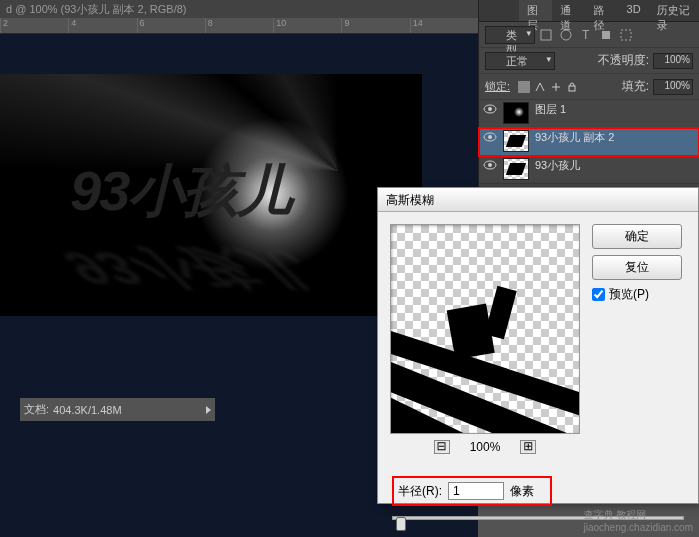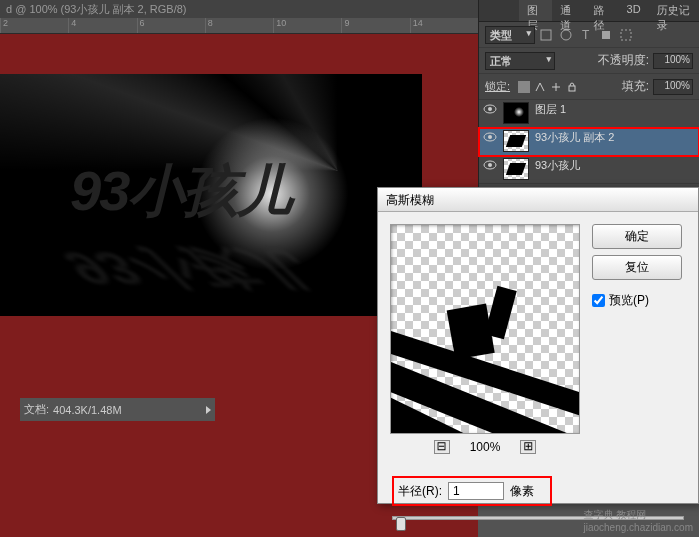--- a/index.html
+++ b/index.html
@@ -1,37 +1,37 @@
 <!DOCTYPE html>
 <html><head>
 <meta charset="utf-8">
 <style>
 * { margin: 0; padding: 0; box-sizing: border-box; font-family: "Microsoft YaHei", Arial, sans-serif; }
 body { background: #535353; width: 699px; height: 537px; overflow: hidden; position: relative; font-size: 12px; color: #ccc; }
 
 
-.canvas-area { position: absolute; left: 0; top: 0; width: 478px; height: 537px; background: #7f1d1d; }
+.canvas-area { position: absolute; left: 0; top: 0; width: 478px; height: 537px; background: #0f172a; }
 .title-bar { background: #424242; color: #999; padding: 2px 6px; font-size: 11px; height: 18px; }
 .ruler-h { background: #535353; border-bottom: 1px solid #2a2a2a; height: 16px; display: flex; color: #999; font-size: 9px; }
 .ruler-h span { flex: 1; border-left: 1px solid #666; padding-left: 2px; }
 .canvas { background: #000; width: 422px; height: 242px; margin: 40px 0 0 0; position: relative; overflow: hidden; }
 .glow { position: absolute; right: 60px; top: 30px; width: 180px; height: 180px; background: radial-gradient(circle, rgba(255,255,255,0.9) 0%, rgba(255,255,255,0.3) 30%, transparent 60%); }
 .rays { position: absolute; inset: 0; background: conic-gradient(from 270deg at 80% 40%, transparent 0deg, rgba(255,255,255,0.15) 20deg, transparent 40deg, rgba(255,255,255,0.1) 60deg, transparent 90deg); }
 .main-text { position: absolute; left: 70px; top: 80px; font-size: 56px; font-weight: 900; font-style: italic; color: #222; letter-spacing: -2px; z-index: 2; }
 .reflection { position: absolute; left: 70px; top: 155px; font-size: 56px; font-weight: 900; font-style: italic; color: #333; transform: scaleY(-0.8) skewX(-30deg); opacity: 0.4; filter: blur(2px); }
 .doc-info { position: absolute; left: 20px; top: 370px; background: #535353; color: #ccc; font-size: 11px; padding: 4px; display: flex; align-items: center; gap: 4px; margin-top: 28px; }
 .doc-info .arrow { border-left: 5px solid #ccc; border-top: 4px solid transparent; border-bottom: 4px solid transparent; display: inline-block; margin-left: 80px; }
 
 
 .layers-panel { position: absolute; right: 0; top: 0; width: 221px; height: 200px; background: #454545; border-left: 1px solid #222; }
 .panel-tabs { display: flex; background: #383838; border-bottom: 1px solid #222; height: 22px; }
 .panel-tabs span { padding: 3px 8px; font-size: 11px; color: #bbb; cursor: pointer; }
 .panel-tabs span.active { background: #454545; margin-left: 40px; }
 .panel-row { display: flex; align-items: center; padding: 3px 6px; gap: 4px; border-bottom: 1px solid #3a3a3a; height: 26px; }
-.dropdown { background: #3a3a3a; border: 1px solid #222; color: #ccc; font-size: 11px; padding: 1px 16px 1px 4px; height: 18px; position: relative; font-weight: bold; }
+.dropdown { background: #3a3a3a; border: 1px solid #222; color: #ccc; font-size: 11px; padding: 1px 16px 1px 20px; height: 18px; position: relative; }
 .dropdown::after { content: "▾"; position: absolute; right: 3px; top: 1px; font-size: 9px; }
 .opacity-input { background: #3a3a3a; border: 1px solid #222; color: #ccc; width: 40px; height: 16px; font-size: 10px; text-align: right; padding-right: 2px; }
 .panel-icons { display: flex; gap: 6px; align-items: center; }
 .panel-icons svg { opacity: 0.7; }
 .lock-label { font-size: 11px; margin-right: 4px; text-decoration: underline; }
 
 .layer { display: flex; height: 28px; padding: 2px 4px; gap: 6px; border-bottom: 1px solid #3a3a3a; }
 .layer.selected { background: #4a6a8a; outline: 2px solid red; outline-offset: -1px; }
 .eye { width: 14px; height: 14px; }
 .thumb { width: 26px; height: 22px; background: #fff; border: 1px solid #222; display: flex; align-items: center; justify-content: center; font-size: 8px; color: #000; overflow: hidden; }
@@ -43,21 +43,21 @@
 
 
 .dialog { position: absolute; left: 377px; top: 187px; width: 322px; height: 317px; background: #f0f0f0; border: 1px solid #888; box-shadow: 2px 2px 8px rgba(0,0,0,0.4); color: #000; }
 .dialog-title { background: linear-gradient(#fff, #e0e0e0); border-bottom: 1px solid #aaa; padding: 4px 8px; font-size: 12px; height: 24px; }
 .dialog-body { display: flex; padding: 12px; gap: 12px; }
 .preview-box { width: 190px; height: 210px; border: 1px solid #999; background: repeating-conic-gradient(#ccc 0% 25%, #fff 0% 50%) 50%/16px 16px; position: relative; overflow: hidden; box-shadow: inset 1px 1px 3px rgba(0,0,0,0.3); }
 .preview-content { position: absolute; inset: 0; }
 .stripe { position: absolute; background: #000; transform-origin: left center; }
 .dialog-buttons { display: flex; flex-direction: column; gap: 6px; width: 90px; }
 .btn { background: linear-gradient(#fff, #e0e0e0); border: 1px solid #888; border-radius: 3px; padding: 3px 0; font-size: 12px; cursor: pointer; text-align: center; }
-.checkbox-row { display: flex; align-items: center; gap: 4px; margin-top: 6px; font-size: 12px; }
+.checkbox-row { display: flex; align-items: center; gap: 4px; font-size: 12px; }
 .zoom-row { display: flex; justify-content: center; align-items: center; gap: 20px; margin-top: 6px; font-size: 12px; }
 .zoom-btn { width: 16px; height: 14px; border: 1px solid #888; background: #e8e8e8; text-align: center; line-height: 10px; cursor: pointer; font-size: 12px; }
 .radius-row { display: flex; align-items: center; gap: 6px; margin: 10px 14px; font-size: 12px; border: 2px solid red; padding: 4px; width: 160px; }
 .radius-input { width: 56px; height: 18px; border: 1px solid #888; padding: 0 4px; font-size: 12px; }
 .slider-row { margin: 0 14px; position: relative; height: 16px; }
 .slider-track { height: 4px; background: #ccc; border: 1px solid #999; margin-top: 6px; }
 .slider-thumb { position: absolute; left: 4px; top: 1px; width: 10px; height: 14px; background: #e0e0e0; border: 1px solid #666; border-radius: 2px; }
 
 .watermark { position: absolute; right: 6px; bottom: 4px; font-size: 10px; color: #888; }
 </style>

